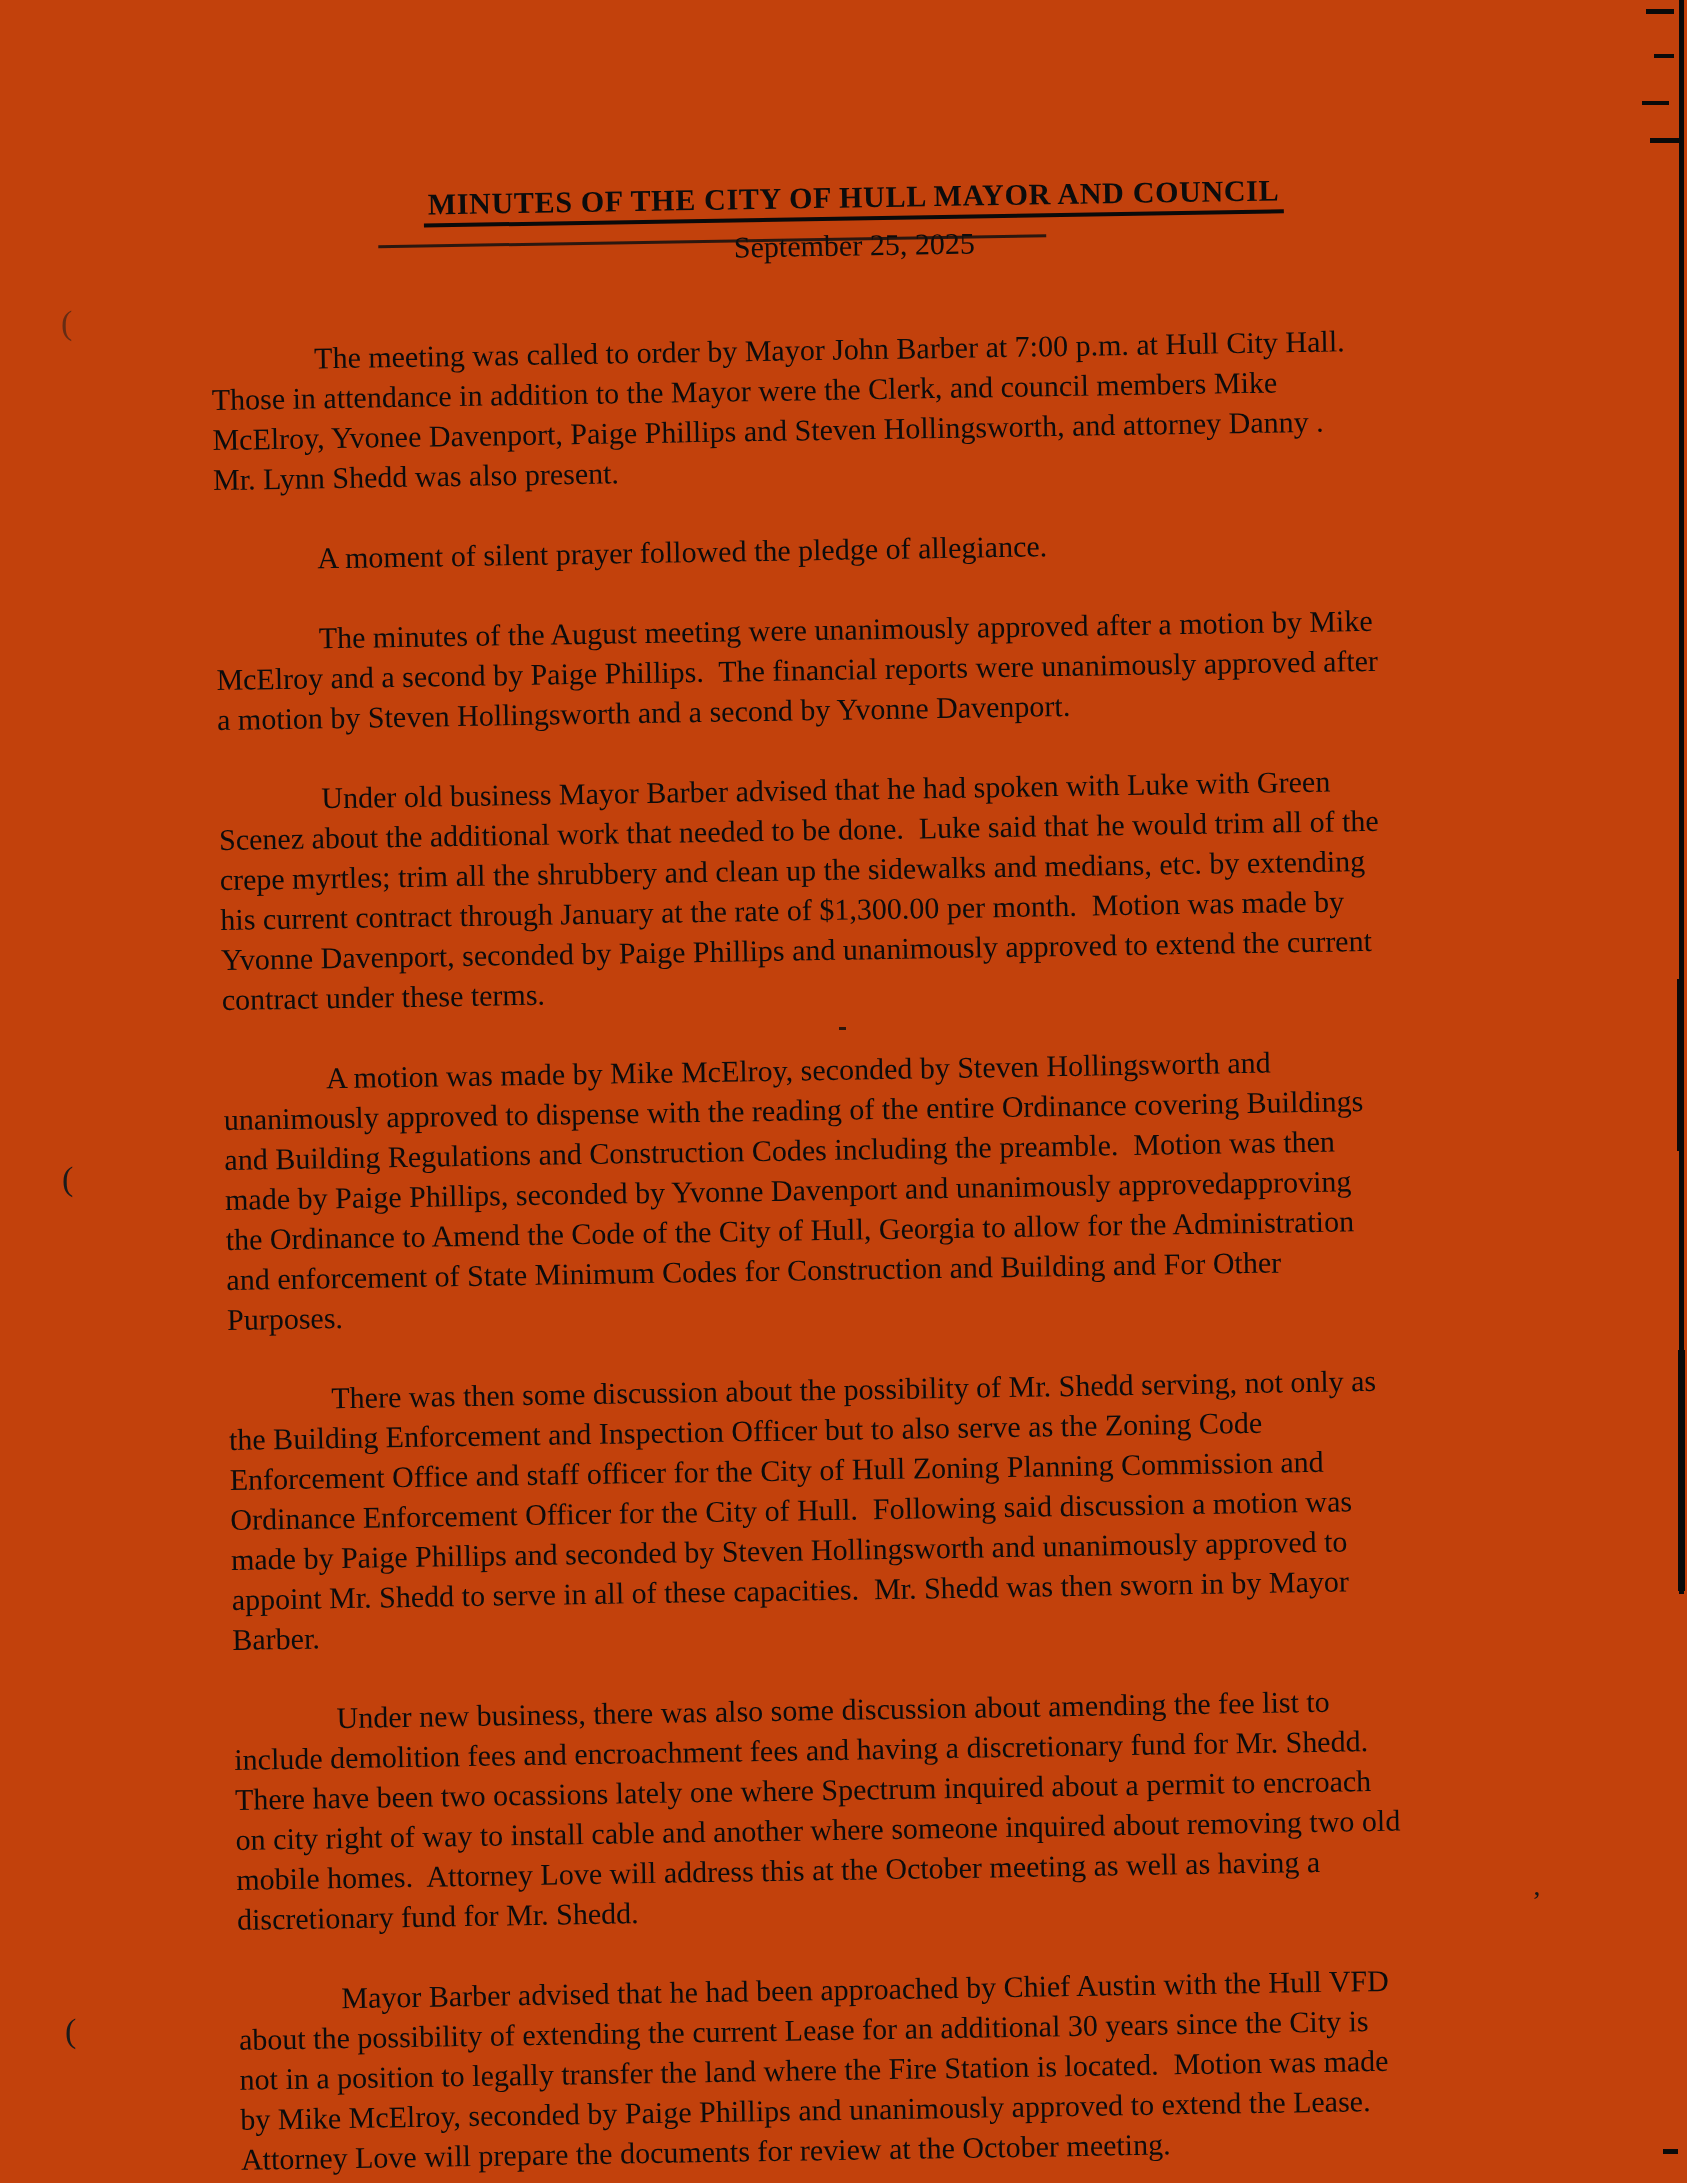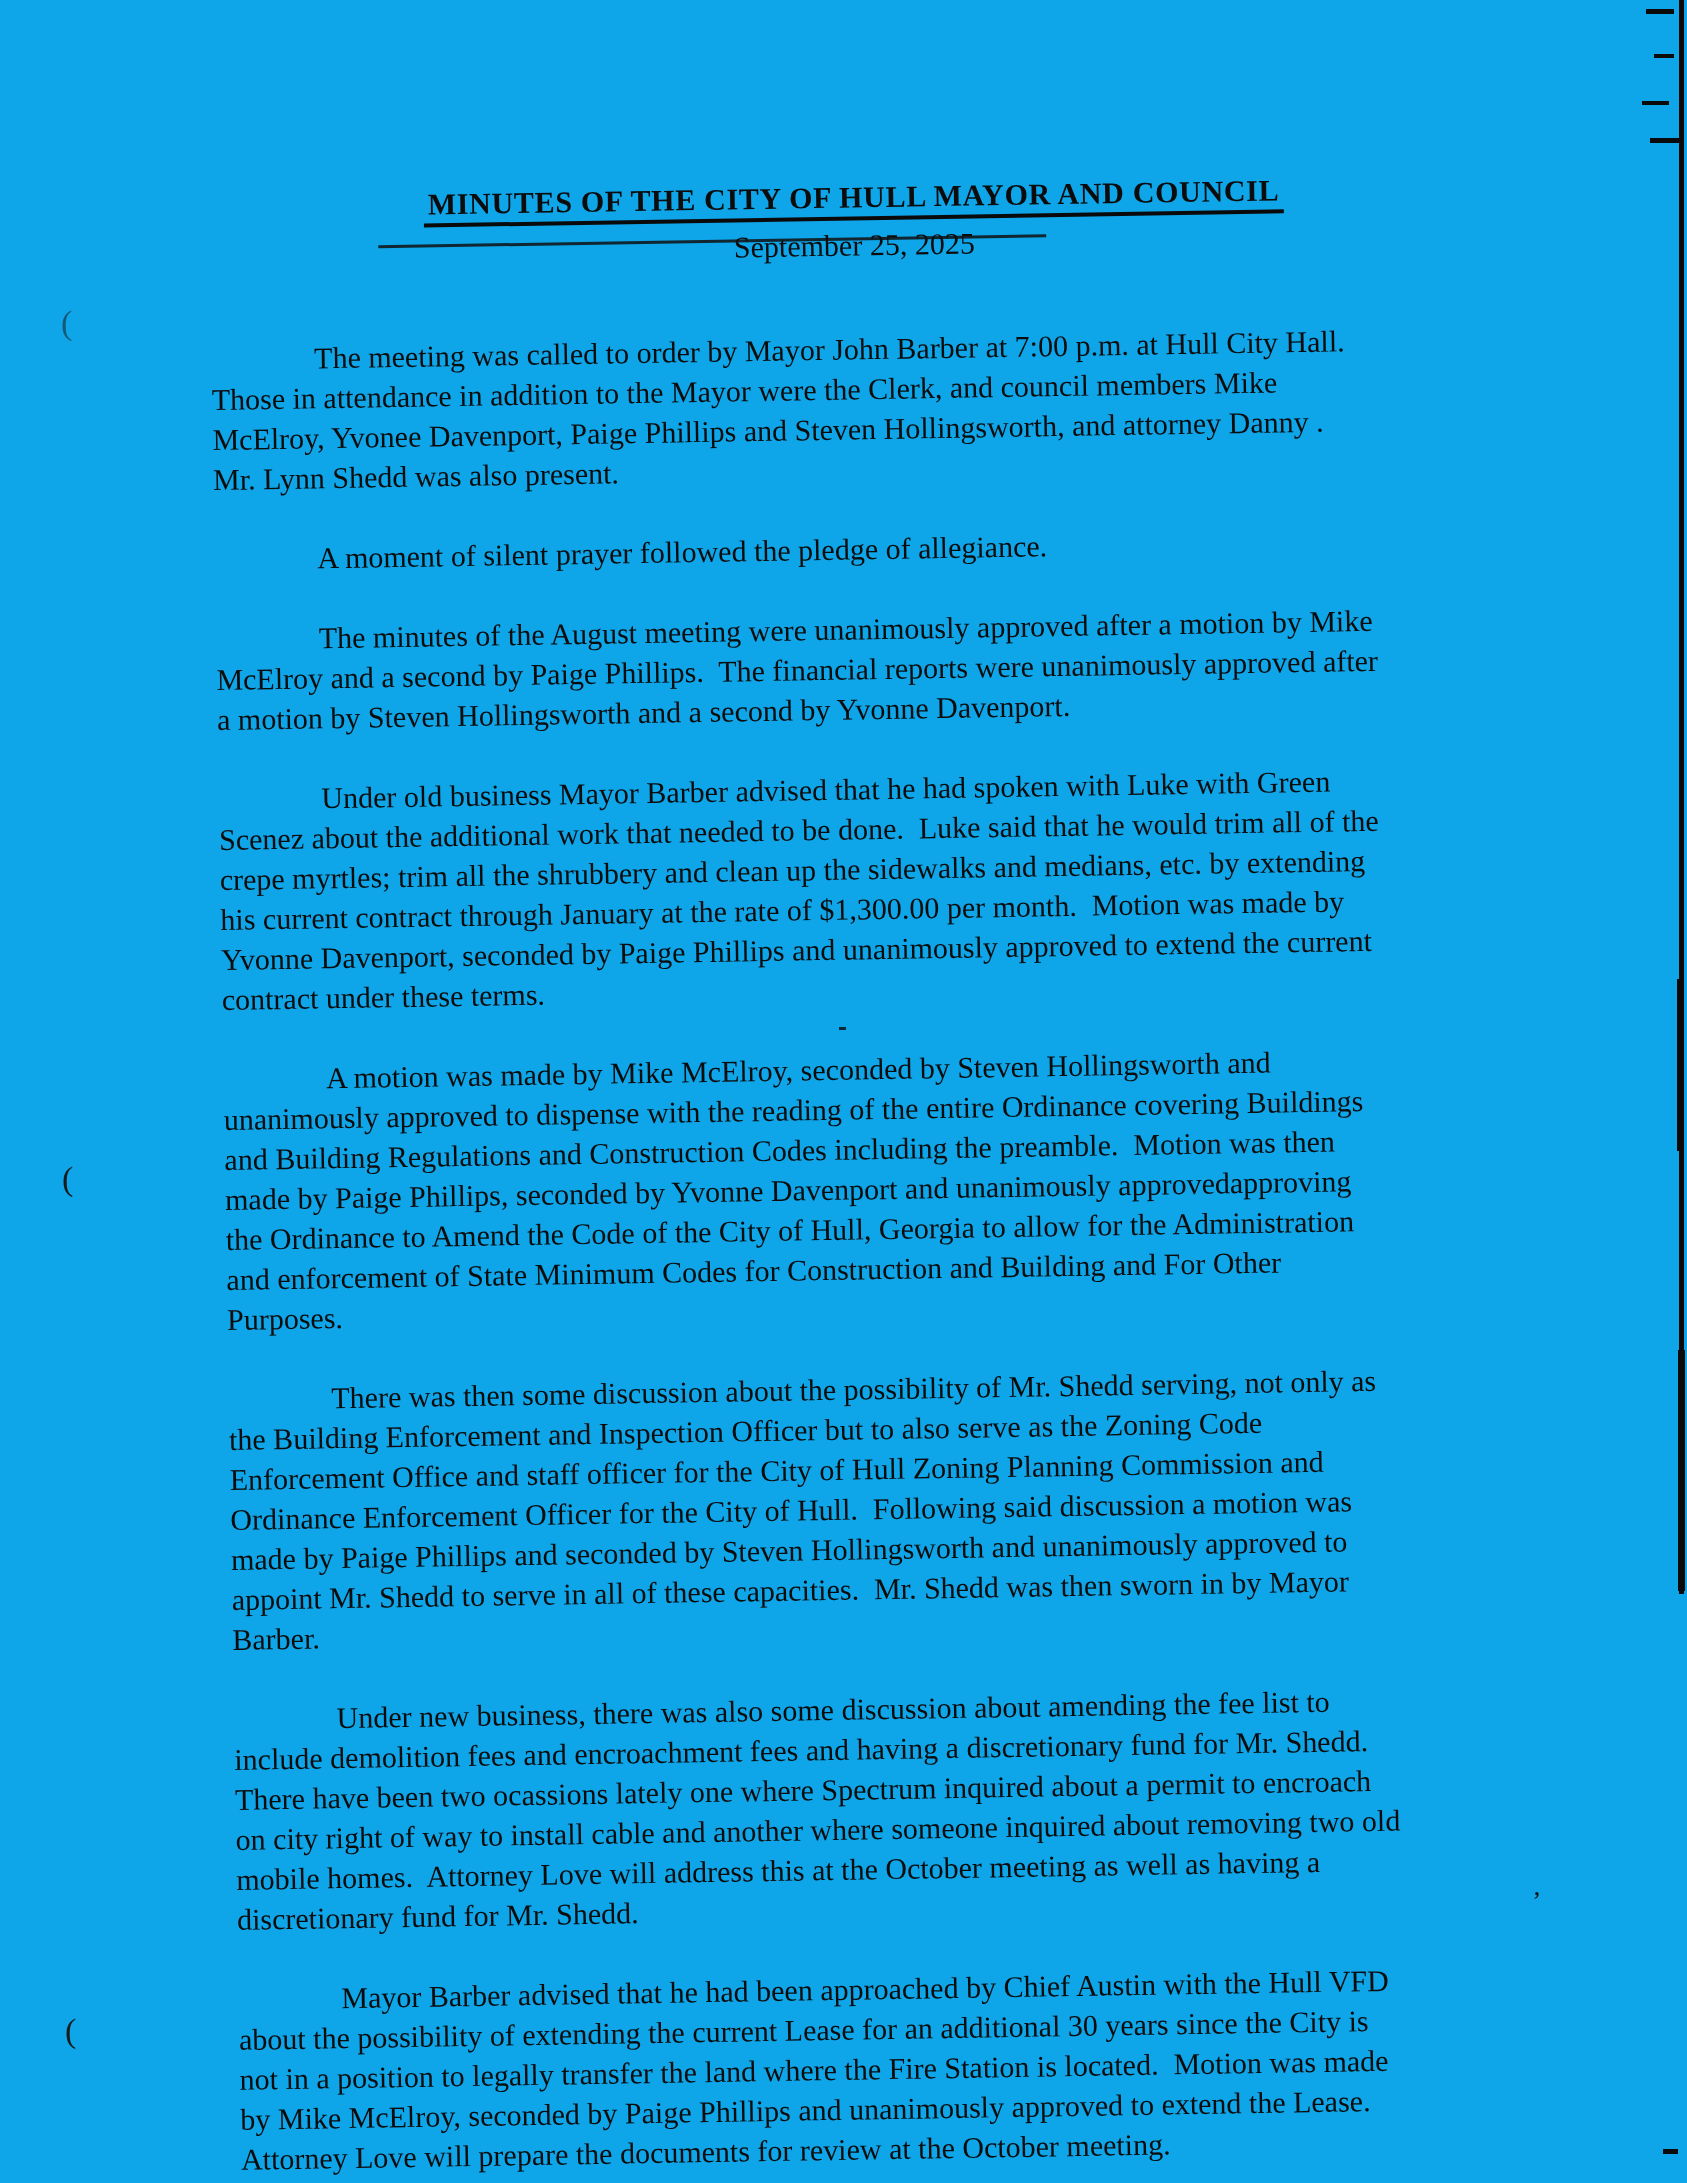--- a/index.html
+++ b/index.html
@@ -1,20 +1,20 @@
 <!DOCTYPE html>
 <html style="font-size:10.6px"><head>
 <meta charset="utf-8">
 <style>
   html, body { margin: 0; padding: 0; background: #e8e8e8; }
   .page {
     position: relative;
     width: 1687px;
     height: 2183px;
-    background: #0ea5e9;
+    background: #c2410c;
     overflow: hidden;
     font-family: "Liberation Serif", serif;
     color: #0c0c0c;
   }
   .content {
     position: absolute;
     left: 222px;
     top: 187px;
     width: 1290px;
     transform: rotate(-0.95deg);

